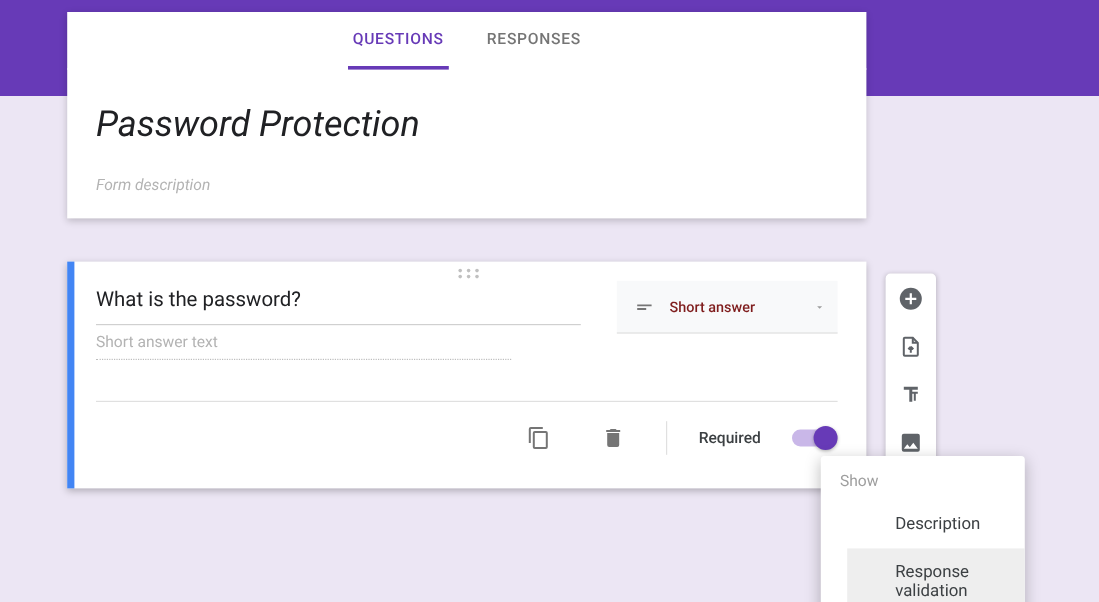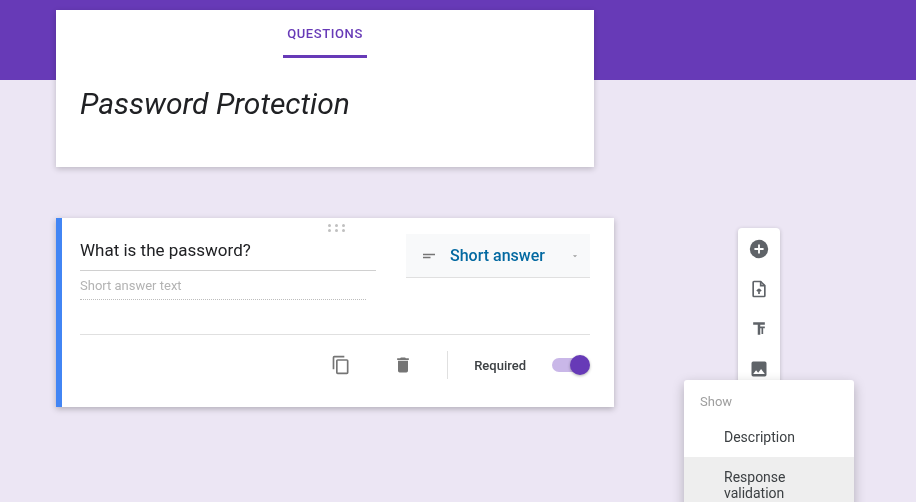--- a/index.html
+++ b/index.html
@@ -13,21 +13,21 @@
   }
   .top-banner {
     background: #673ab7;
     height: 80px;
     width: 100%;
   }
   .main-card {
     position: absolute;
     top: 10px;
     left: 56px;
-    width: 538px;
+    width: 666px;
     background: #fff;
     box-shadow: 0 2px 6px rgba(0,0,0,0.2);
   }
   .tabs {
     display: flex;
     justify-content: center;
     border-bottom: 1px solid #fff;
     height: 48px;
     align-items: center;
     gap: 36px;
@@ -66,21 +66,21 @@
     margin-bottom: 26px;
   }
   .form-desc {
     font-size: 13px;
     color: #b3b3b3;
   }
   .question-card {
     position: absolute;
     top: 218px;
     left: 56px;
-    width: 558px;
+    width: 666px;
     background: #fff;
     box-shadow: 0 2px 6px rgba(0,0,0,0.25);
     border-left: 6px solid #4285f4;
   }
   .drag-handle {
     display: flex;
     justify-content: center;
     padding: 6px 0 2px 0;
     color: #bdbdbd;
     cursor: move;
@@ -124,23 +124,23 @@
     padding: 0 10px 0 14px;
     cursor: pointer;
   }
   .q-type-icon {
     color: #757575;
     margin-right: 12px;
     display: flex;
   }
   .q-type-label {
     flex: 1;
-    font-size: 16px;
+    font-size: 12px;
     font-weight: 500;
-    color: #0369a1;
+    color: #7f1d1d;
   }
   .q-type-chevron {
     color: #9e9e9e;
     display: flex;
   }
   .short-answer {
     font-size: 13px;
     color: #b3b3b3;
     border-bottom: 1px dotted #bdbdbd;
     padding-bottom: 6px;
@@ -229,37 +229,40 @@
     color: #3c4043;
   }
   .popup-header {
     padding: 8px 16px;
     color: #9e9e9e;
     font-size: 13px;
   }
   .popup-item {
     padding: 12px 16px 12px 40px;
     cursor: pointer;
+    margin-left: 22px;
   }
   .popup-item.hover {
     background: #eeeeee;
   }
   svg { display: block; }
 </style>
 </head>
 <body>
 
 <div class="top-banner"></div>
 
 <div class="main-card">
   <div class="tabs">
     <div class="tab active">QUESTIONS</div>
+    <div class="tab">RESPONSES</div>
   </div>
   <div class="form-header">
     <div class="form-title">Password Protection</div>
+    <div class="form-desc">Form description</div>
   </div>
 </div>
 
 <div class="question-card">
   <div class="drag-handle">
     <div class="drag-dots">
       <span></span>
         <span></span>
         <span></span>
         <span></span>

